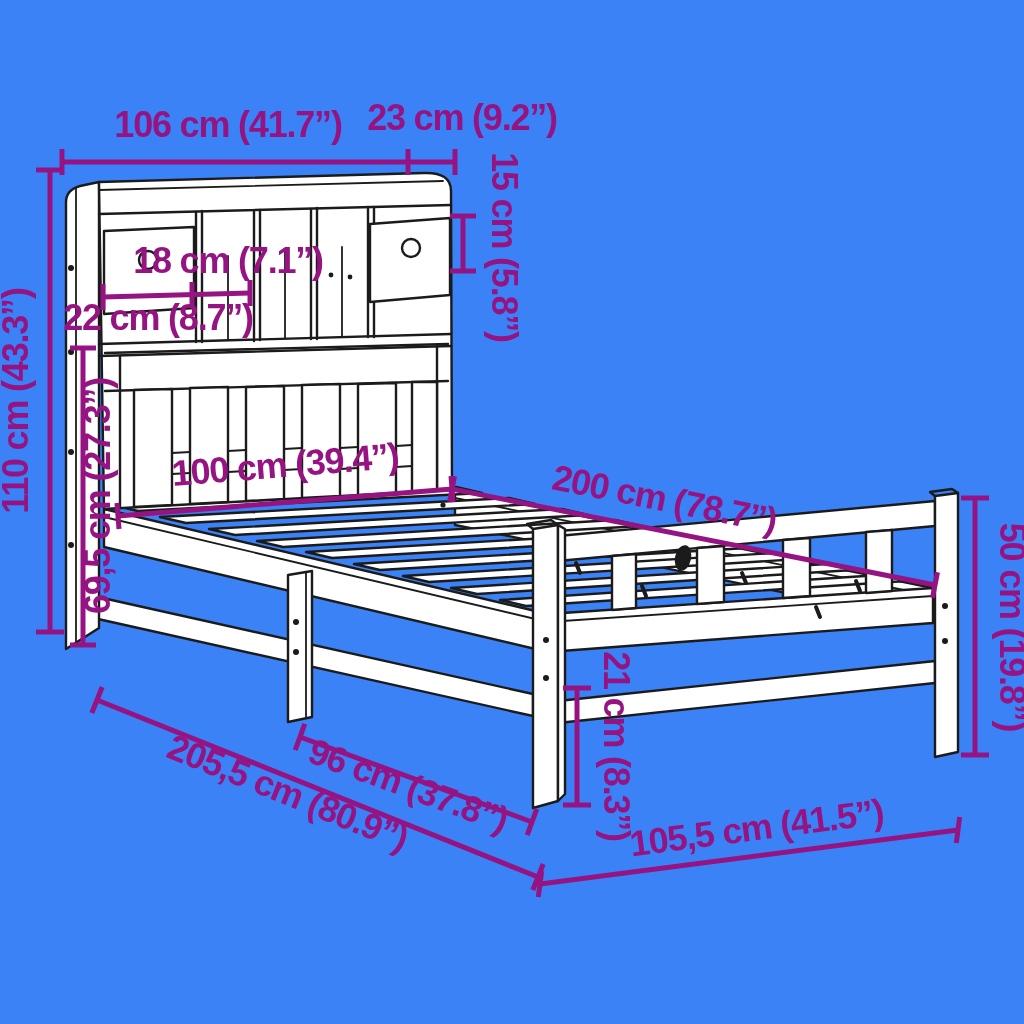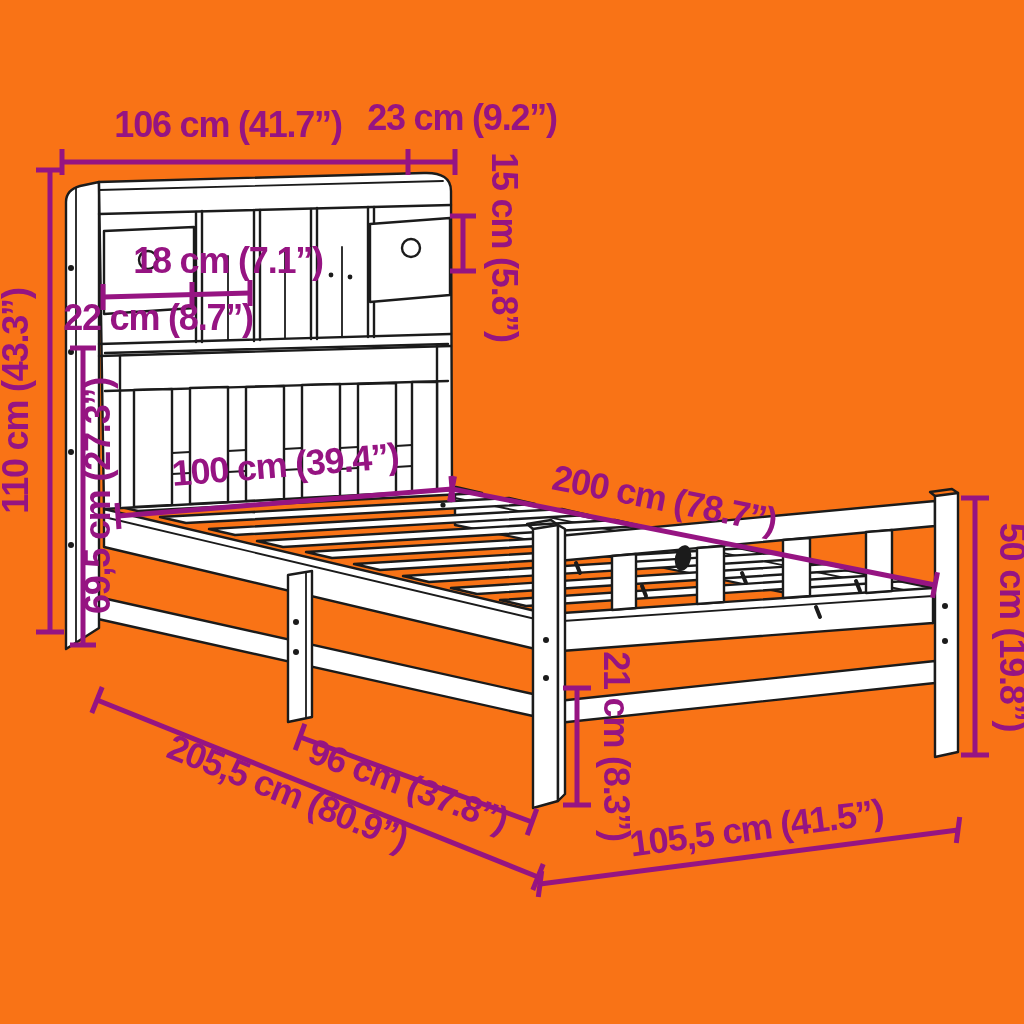--- a/index.html
+++ b/index.html
@@ -10,21 +10,21 @@
   .thin{stroke:#1b1b1b;fill:none;stroke-width:1.8;stroke-linecap:round;}
   .dot{fill:#1b1b1b;stroke:none;}
   .dash{stroke:#1b1b1b;stroke-width:4;stroke-linecap:round;}
   .dim{stroke:var(--dim,#961482);stroke-width:5;fill:none;stroke-linecap:butt;}
   .dimtxt{fill:var(--dim,#961482);font-family:"Liberation Sans",sans-serif;
           font-weight:700;font-size:36px;letter-spacing:-1.2px;}
 </style>
 </head>
 <body>
 
-<div id="stage" style="background: #f97316;">
+<div id="stage" style="background: #3b82f6;">
 <svg width="1024" height="1024" viewBox="0 0 1024 1024">
 
   <g>
 
     <polygon class="fw" points="455,490 933,588 933,623 455,525"></polygon>
     <line class="thin" x1="455" y1="498" x2="933" y2="596"></line>
 
     <g>
       <polygon class="fw" points="112,505 456,487 482,493 138,511"></polygon>
       <polygon class="fw" points="160,517 509,498 535,504 186,523"></polygon>

